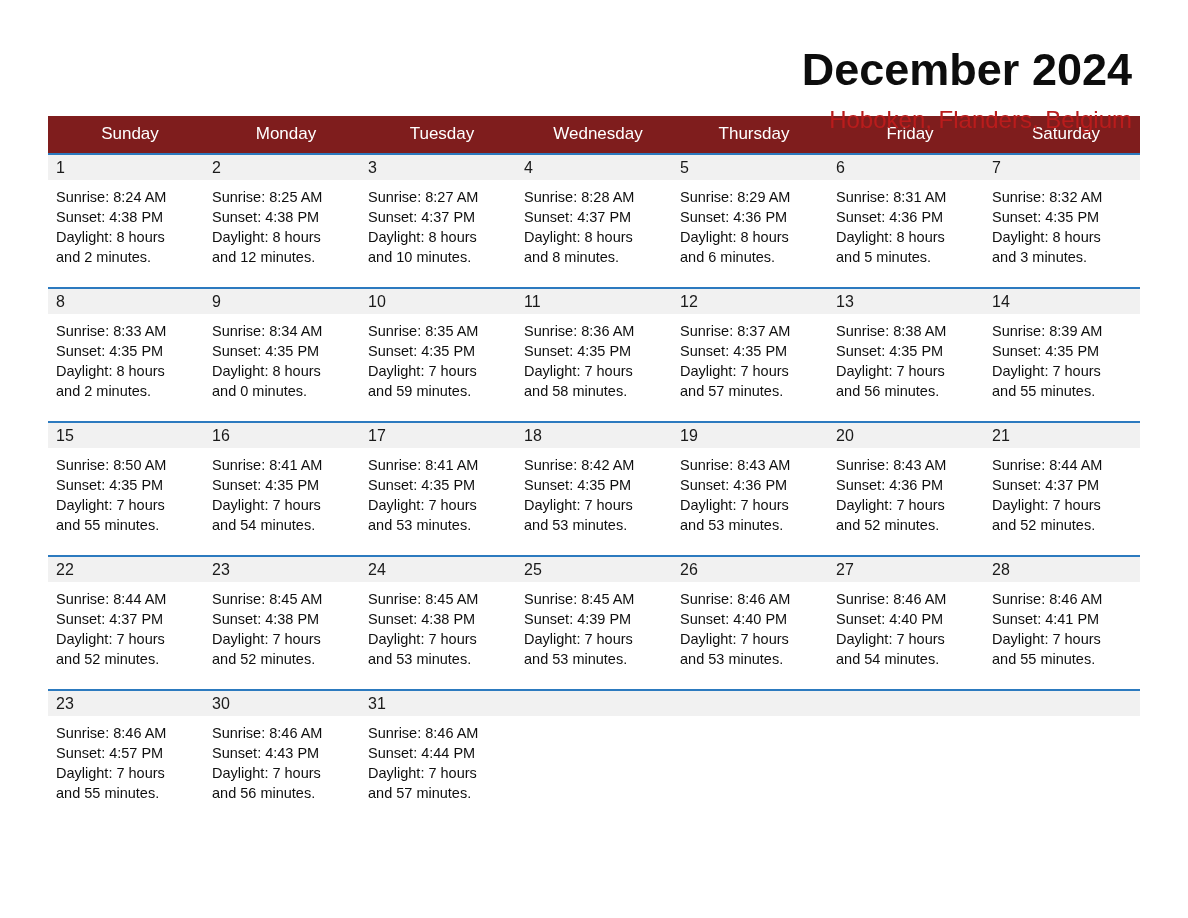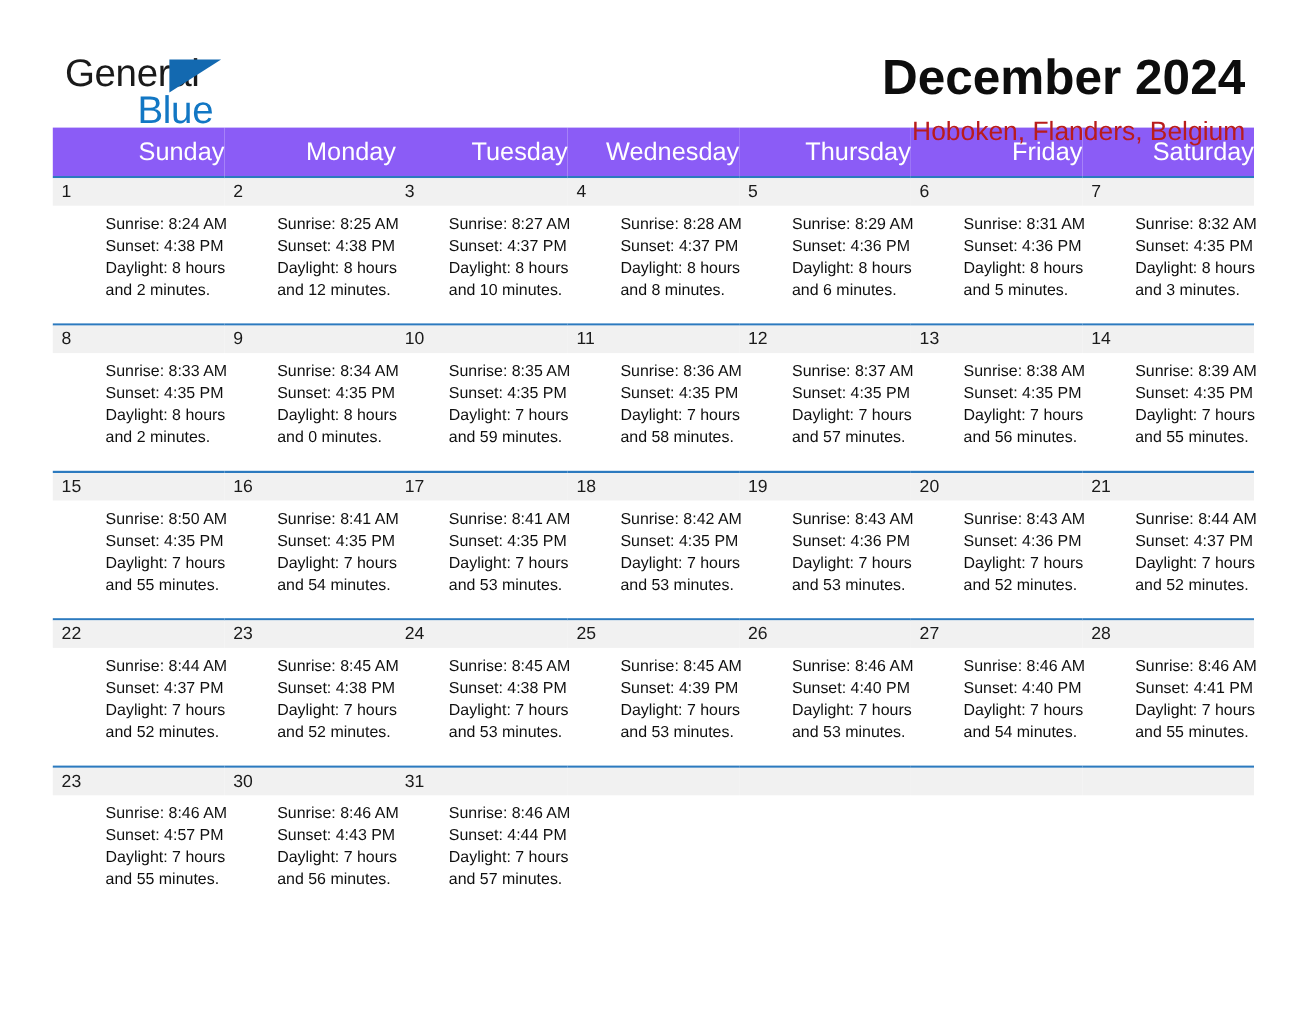--- a/index.html
+++ b/index.html
@@ -88,25 +88,25 @@
   }
 
   
   .calendar {
     margin-top: 4px;
     width: 1092px;
     border-collapse: collapse;
     table-layout: fixed;
   }
   .calendar th {
-    background: #8b5cf6;
+    background: #7f1d1d;
     color: #ffffff;
-    font-size: 23px;
+    font-size: 17px;
     font-weight: normal;
-    text-align: right;
+    text-align: center;
     padding: 8px 0 9px 8px;
     border: none;
   }
   .calendar td {
     vertical-align: top;
     padding: 0;
     border: none;
     width: 156px;
     height: 134px;
   }
@@ -129,40 +129,32 @@
     color: #1a1a1a;
   }
   .cell.empty .daynum-bar {
     background: #f1f1f1;
   }
   .info {
     padding: 7px 6px 0 8px;
     font-size: 14.5px;
     line-height: 20px;
     color: #0f0f0f;
-    margin-left: 40px;
   }
   .info div {
     white-space: nowrap;
   }
 </style>
 </head>
 <body>
 
 <div class="page">
 
   <div class="masthead">
 
-    <div class="brand">
-      <div class="brand-row1">
-        <span class="brand-general">General</span>
-        <span class="brand-triangle"></span>
-      </div>
-      <div class="brand-row2">Blue</div>
-    </div>
 
     <div class="title-block">
       <div class="month-title">December 2024</div>
       <div class="location">Hoboken, Flanders, Belgium</div>
     </div>
 
   </div>
 
   <table class="calendar">
     <thead>

